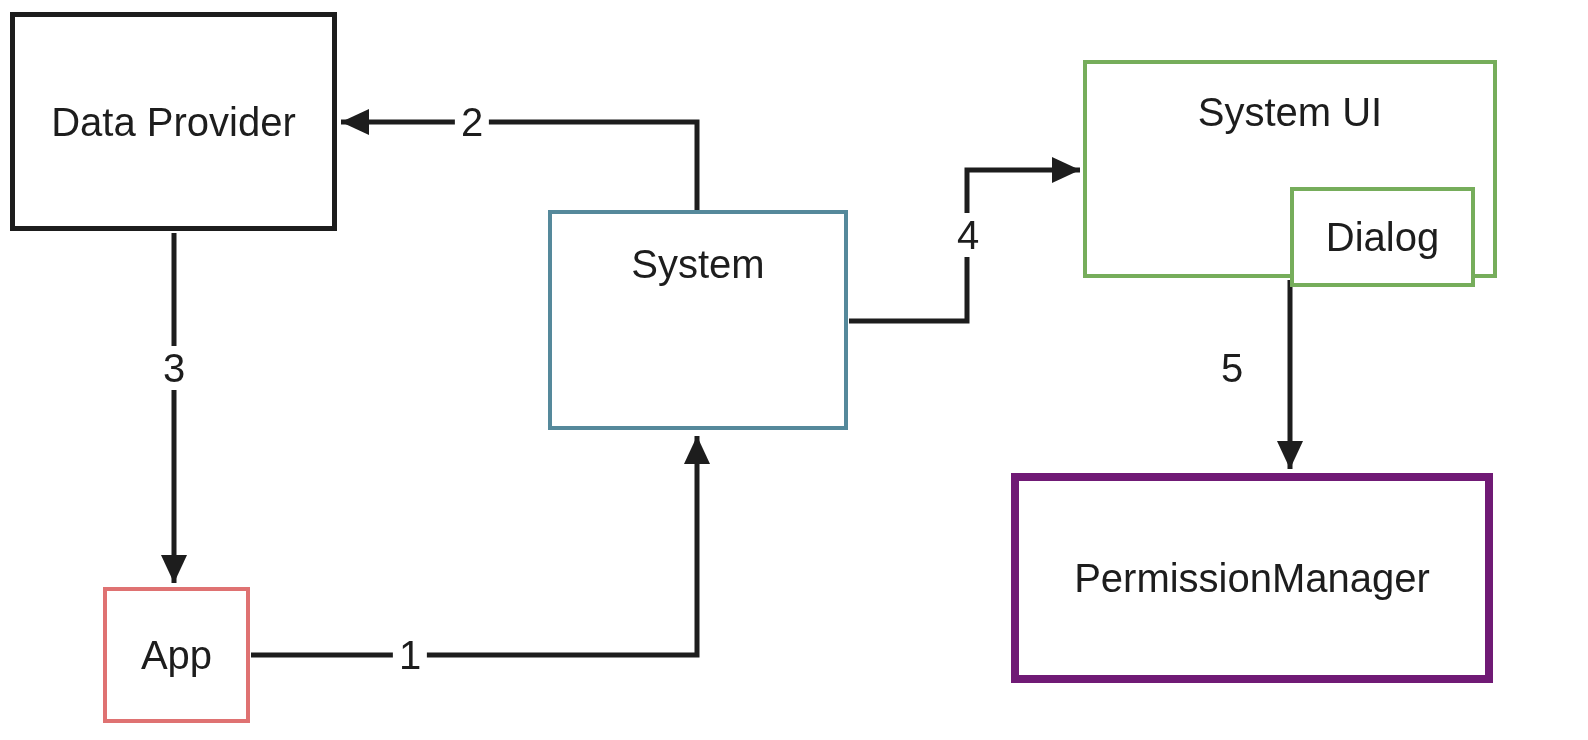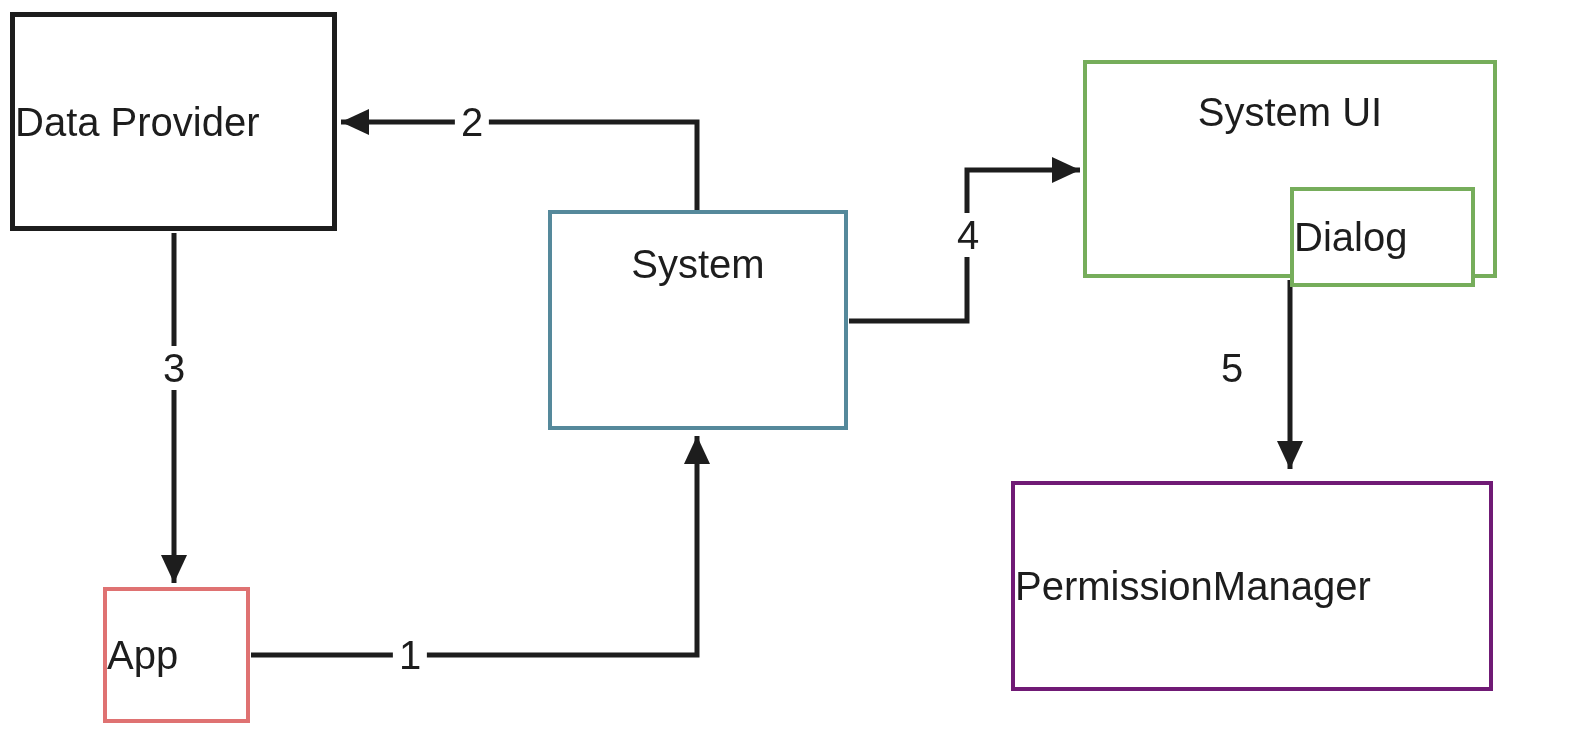--- a/index.html
+++ b/index.html
@@ -27,20 +27,21 @@
     stroke: #1d1d1d;
     stroke-width: 5;
   }
   .node {
     position: absolute;
     box-sizing: border-box;
     background: #ffffff;
     z-index: 2;
     display: flex;
     align-items: center;
+    justify-content: center;
     font-size: 40px;
     line-height: 1.1;
   }
   .node-title {
     position: absolute;
     left: 0;
     right: 0;
     text-align: center;
     font-size: 40px;
   }
@@ -67,22 +68,21 @@
     left: 203px; top: 88px; width: 185px; height: 100px;
     border: 4px solid #76ad5b;
     margin-top: 35px;
   }
   .node-app {
     left: 103px; top: 587px; width: 147px; height: 136px;
     border: 4px solid #df7272;
   }
   .node-permission-manager {
     left: 1011px; top: 473px; width: 482px; height: 210px;
-    border: 4px solid #701a75;
-    margin-top: 8px;
+    border: 8px solid #701a75;
   }
   .edge-label {
     position: absolute;
     z-index: 3;
     transform: translate(-50%, -50%);
     background: #ffffff;
     padding: 2px 6px;
     font-size: 40px;
     line-height: 1;
   }

